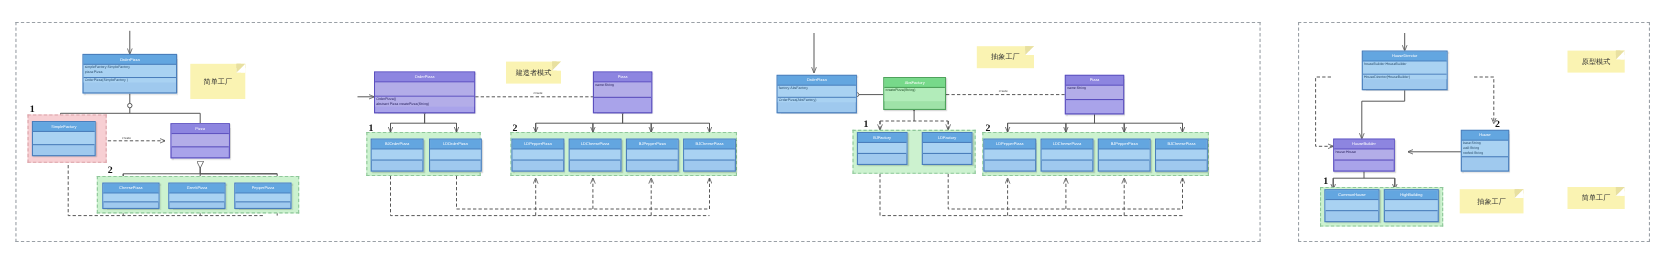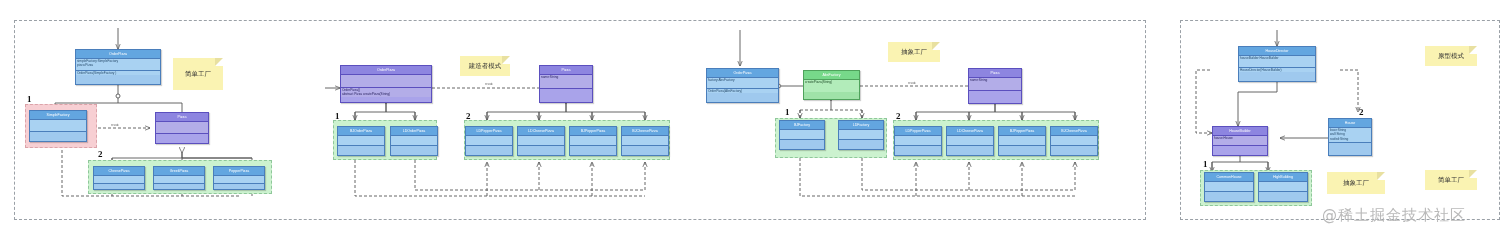--- a/index.html
+++ b/index.html
@@ -337,15 +337,14 @@
     <div class="ops"></div>
   </div>
 
   <div class="note" style="left:1425px;top:46px;width:52px;height:20px;">原型模式</div>
   <div class="note" style="left:1327px;top:172px;width:58px;height:22px;">抽象工厂</div>
   <div class="note" style="left:1425px;top:170px;width:52px;height:20px;">简单工厂</div>
 
   <div class="num" style="left:1203px;top:160px;">1</div>
   <div class="num" style="left:1359px;top:108px;">2</div>
 
-  <div class="wm" style="left:1322px;top:206px;">@稀土掘金技术社区</div>
 
 </div>
 
 </body></html>

